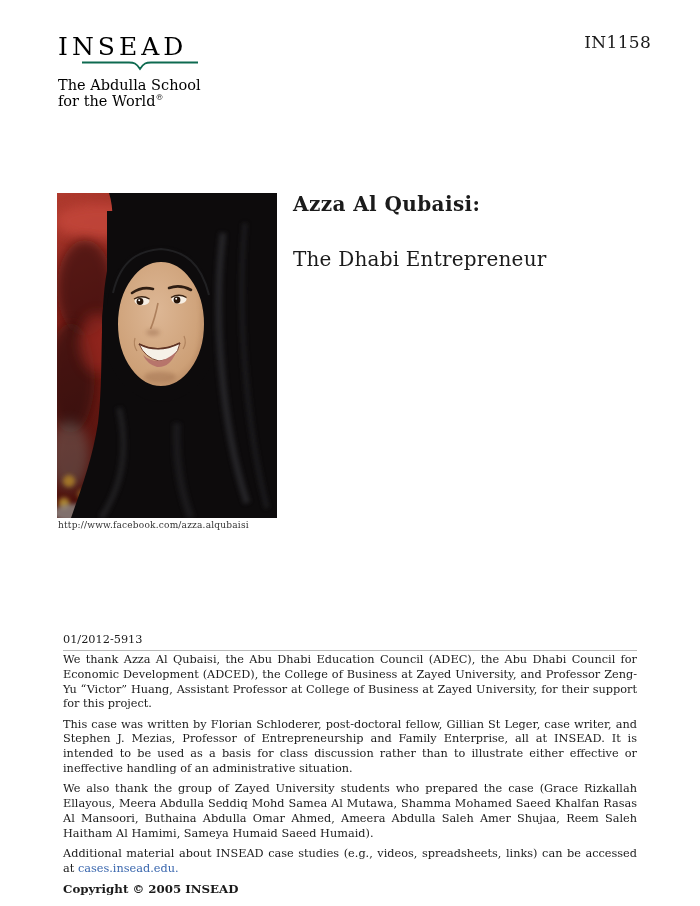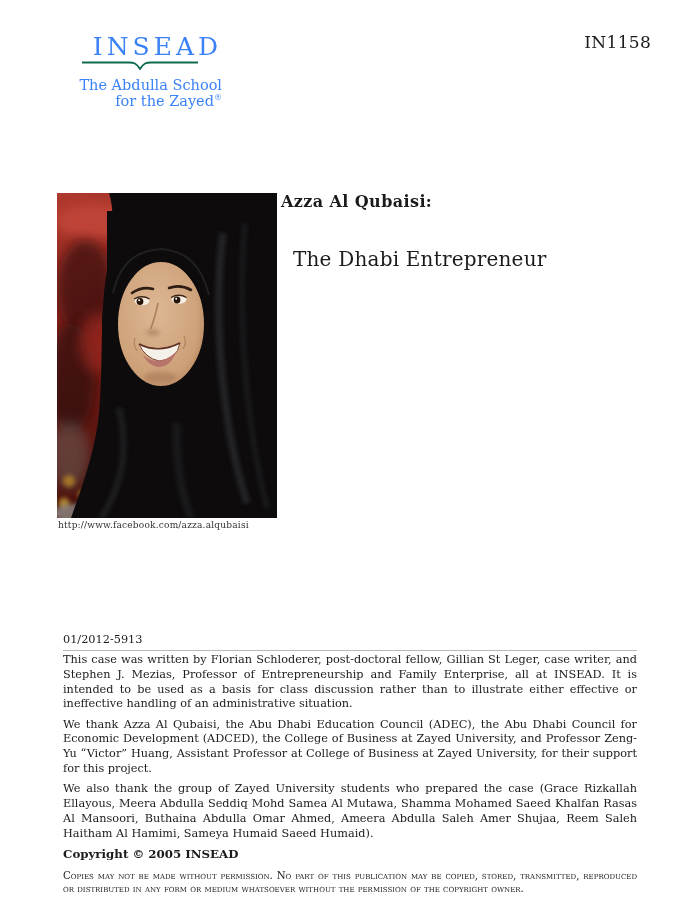--- a/index.html
+++ b/index.html
@@ -8,21 +8,21 @@
     width:700px;height:906px;
     background:#ffffff;
     margin:0 auto;
     font-family:"DejaVu Serif","Liberation Serif",serif;
     color:#1b1b1b;
     overflow:hidden;
   }
   
   .logo-block{
     position:absolute;left:58px;top:34px;width:164px;
-    text-align:right;color:#3b82f6;
+    text-align:left;color:#000000;
   }
   .logo-word{
     font-size:25px;letter-spacing:4px;line-height:1;
     font-weight:normal;white-space:nowrap;
   }
   .logo-underline{display:block;margin:2px auto 6px auto;}
   .logo-tagline{font-size:14.5px;line-height:1.12;}
   .logo-tagline sup{font-size:8px;}
   .doc-number{
     position:absolute;right:49px;top:32px;
@@ -33,22 +33,22 @@
     position:absolute;left:57px;top:193px;width:220px;height:325px;
     overflow:hidden;background:#000;
   }
   .photo-frame svg{display:block;}
   .photo-caption{
     position:absolute;left:58px;top:520px;
     font-size:9px;color:#333;letter-spacing:.2px;text-align:center;
   }
   
   .case-heading{
-    position:absolute;left:281px;top:192px;
-    font-size:16px;font-weight:bold;letter-spacing:.4px;
+    position:absolute;left:293px;top:192px;
+    font-size:20px;font-weight:bold;letter-spacing:.4px;
   }
   .case-subheading{
     position:absolute;left:293px;top:247px;
     font-size:20px;font-weight:normal;letter-spacing:.2px;
   }
   
   .ref-number{
     position:absolute;left:63px;top:633px;
     font-size:11.3px;
   }
@@ -73,21 +73,21 @@
 
 <div class="page">
 
   <div class="logo-block">
     <div class="logo-word">INSEAD</div>
     <svg class="logo-underline" width="120" height="10" viewBox="0 0 120 10" aria-hidden="true">
       <path d="M2,1.5 H49 C54,1.5 56,2 60,8 C64,2 66,1.5 71,1.5 H118" fill="none" stroke="#0e6a50" stroke-width="1.8"></path>
     </svg>
     <div class="logo-tagline">
       <div>The Abdulla School</div>
-      <div><span>for the Zayed</span><sup>®</sup></div>
+      <div><span>for the World</span><sup>®</sup></div>
     </div>
   </div>
 
   <div class="doc-number">IN1158</div>
 
   <div class="photo-frame">
     <svg width="220" height="325" viewBox="0 0 220 325" aria-hidden="true">
       <defs>
         <linearGradient id="redbg" x1="0" y1="0" x2="0.35" y2="1">
           <stop offset="0" stop-color="#b03a2e"></stop>
@@ -161,20 +161,22 @@
   </div>
   <div class="photo-caption">http://www.facebook.com/azza.alqubaisi</div>
 
   <div class="case-heading">Azza Al Qubaisi:</div>
   <div class="case-subheading">The Dhabi Entrepreneur</div>
 
   <div class="ref-number">01/2012-5913</div>
   <div class="footer-rule"></div>
 
   <div class="footer-text">
+    <p>We thank Azza Al Qubaisi, the Abu Dhabi Education Council (ADEC), the Abu Dhabi Council for Economic Development (ADCED), the College of Business at Zayed University, and Professor Zeng-Yu “Victor” Huang, Assistant Professor at College of Business at Zayed University, for their support for this project.</p>
     <p>This case was written by Florian Schloderer, post-doctoral fellow, Gillian St Leger, case writer, and Stephen J. Mezias, Professor of Entrepreneurship and Family Enterprise, all at INSEAD. It is intended to be used as a basis for class discussion rather than to illustrate either effective or ineffective handling of an administrative situation.</p>
-    <p>We thank Azza Al Qubaisi, the Abu Dhabi Education Council (ADEC), the Abu Dhabi Council for Economic Development (ADCED), the College of Business at Zayed University, and Professor Zeng-Yu “Victor” Huang, Assistant Professor at College of Business at Zayed University, for their support for this project.</p>
     <p>We also thank the group of Zayed University students who prepared the case (Grace Rizkallah Ellayous, Meera Abdulla Seddiq Mohd Samea Al Mutawa, Shamma Mohamed Saeed Khalfan Rasas Al Mansoori, Buthaina Abdulla Omar Ahmed, Ameera Abdulla Saleh Amer Shujaa, Reem Saleh Haitham Al Hamimi, Sameya Humaid Saeed Humaid).</p>
+    <p><span>Additional material about INSEAD case studies (e.g., videos, spreadsheets, links) can be accessed at</span>
+      <a href="#">cases.insead.edu.</a></p>
     <p class="copyright-line">Copyright © 2005 INSEAD</p>
     <p class="legal-notice">Copies may not be made without permission. No part of this publication may be copied, stored, transmitted, reproduced or distributed in any form or medium whatsoever without the permission of the copyright owner.</p>
   </div>
 
 </div>
 
 </body></html>

